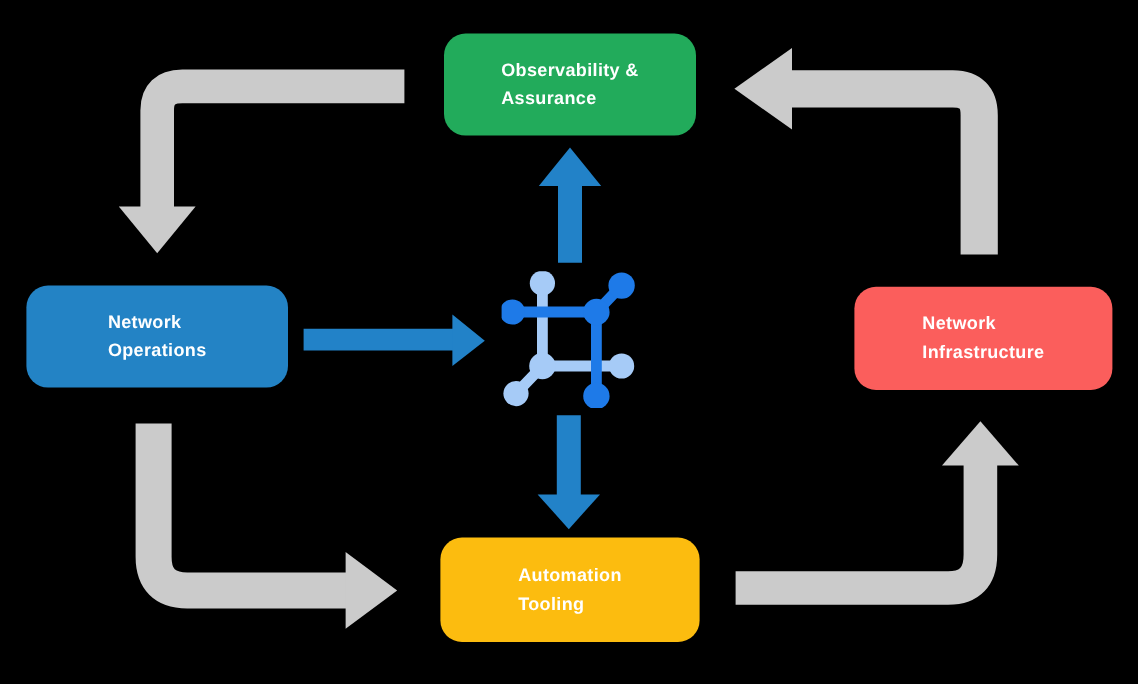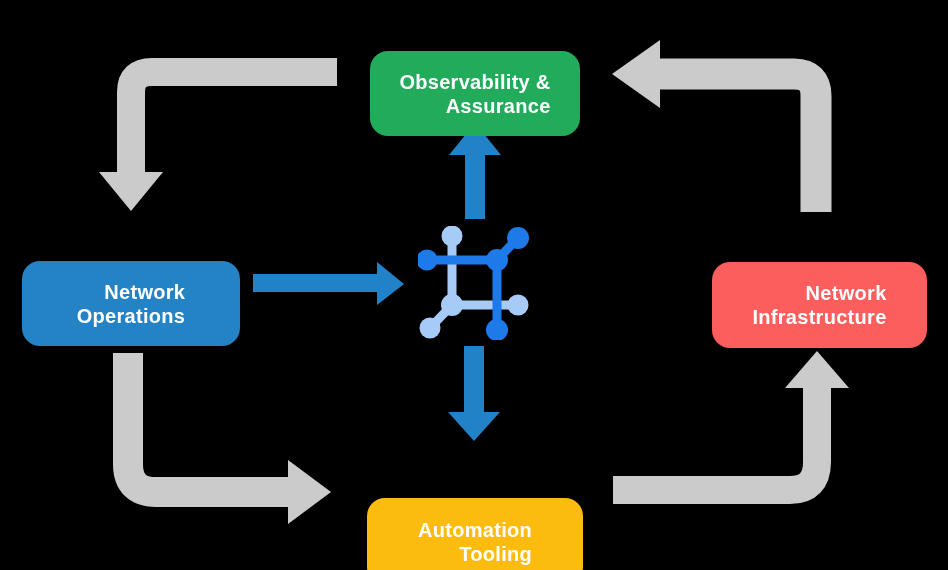--- a/index.html
+++ b/index.html
@@ -11,28 +11,28 @@
   html,body{margin:0;padding:0;}
   body{
     background:var(--background);
     font-family:"Liberation Sans", sans-serif;
     width:948px;height:570px;overflow:hidden;
   }
   .canvas{position:relative;width:948px;height:570px;background:var(--background);}
   .layer{position:absolute;left:0;top:0;width:948px;height:570px;}
   .node{
     position:absolute;display:flex;align-items:center;justify-content:center;
-    border-radius:18px;color:var(--label-text);text-align:right;
-    font-size:20px;font-weight:700;line-height:24px;letter-spacing:.3px;margin-top:23px;
+    border-radius:18px;color:var(--label-text);text-align:left;
+    font-size:15px;font-weight:700;line-height:24px;letter-spacing:.3px;
   }
   .node span{white-space:pre-line;}
   .node-green{left:370px;top:28px;width:210px;height:85px;background:var(--green);}
   .node-blue{left:22px;top:238px;width:218px;height:85px;background:var(--blue);}
   .node-red{left:712px;top:239px;width:215px;height:86px;background:var(--red);}
-  .node-yellow{left:367px;top:475px;width:216px;height:87px;background:var(--yellow);}
+  .node-yellow{left:367px;top:448px;width:216px;height:87px;background:var(--yellow);}
   .gray-line{fill:none;stroke:var(--gray-arrow);}
   .gray-head{fill:var(--gray-arrow);stroke:none;}
   .blue-line{fill:none;stroke:var(--blue-arrow);}
   .blue-head{fill:var(--blue-arrow);stroke:none;}
   .center-icon{position:absolute;left:418px;top:226px;width:116px;height:114px;}
   .ic-light-line{fill:none;stroke:var(--icon-light-blue);stroke-width:9;stroke-linecap:round;}
   .ic-light-dot{fill:var(--icon-light-blue);}
   .ic-dark-line{fill:none;stroke:var(--icon-dark-blue);stroke-width:9;stroke-linecap:round;}
   .ic-dark-dot{fill:var(--icon-dark-blue);}
 </style>

